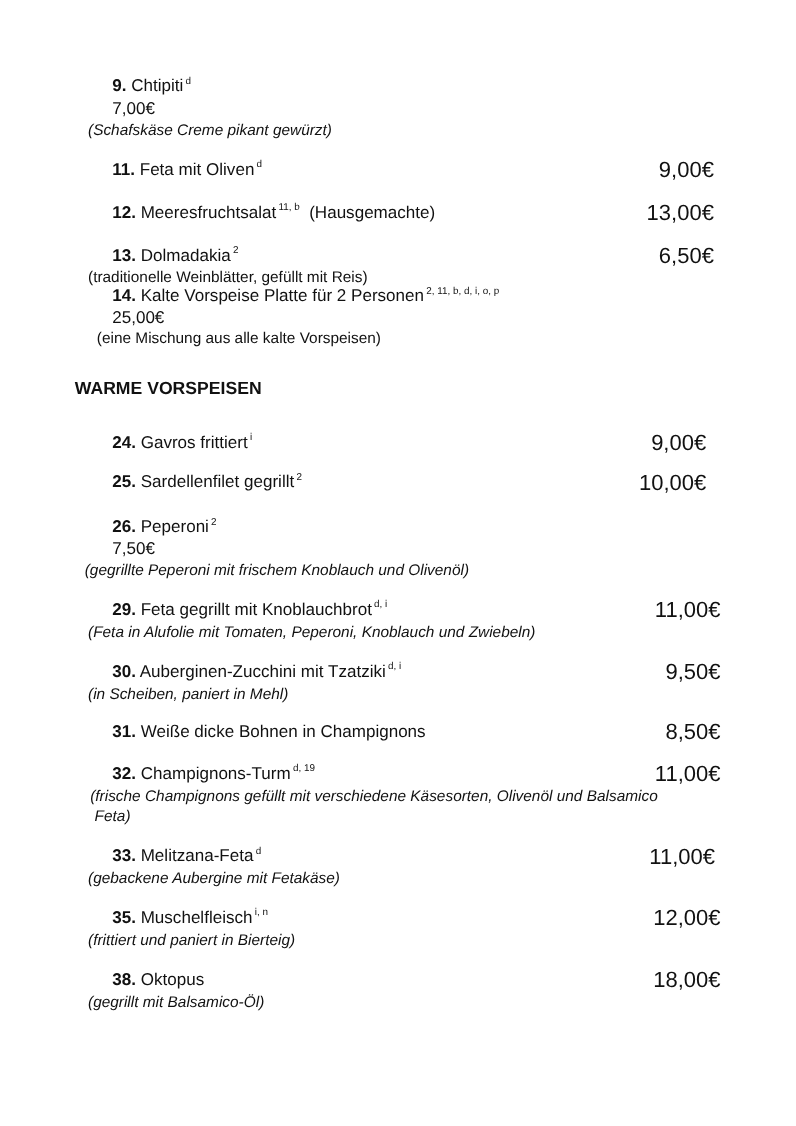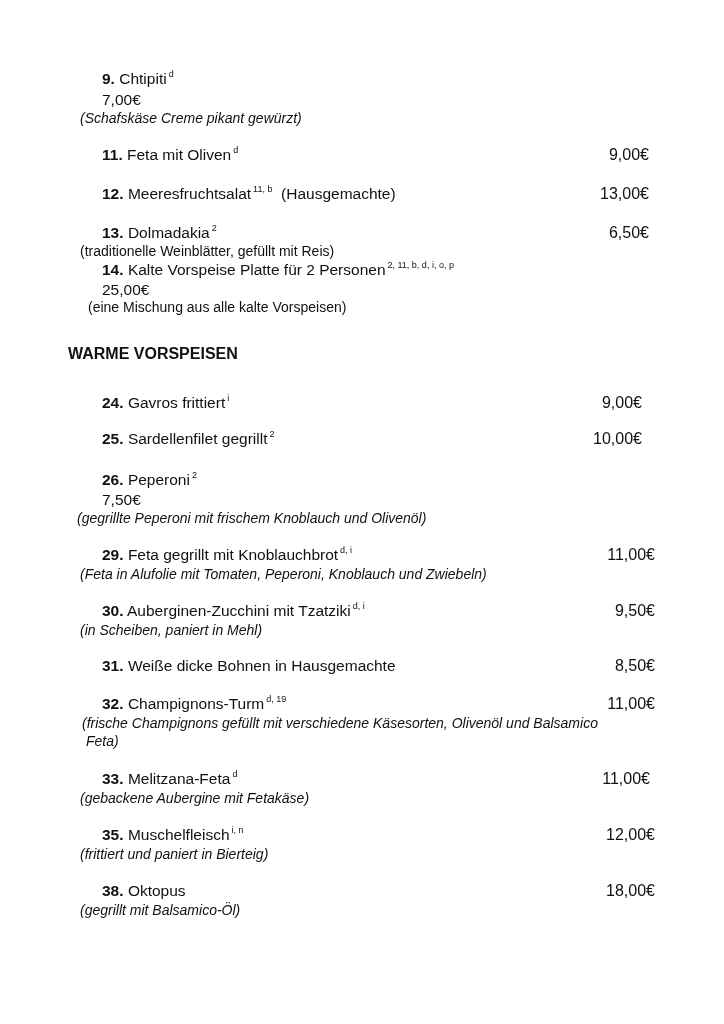--- a/index.html
+++ b/index.html
@@ -1,21 +1,21 @@
 <!DOCTYPE html>
 <html><head>
 <meta charset="utf-8">
 <style>
   html, body { margin: 0; padding: 0; background: #ffffff; }
   body { width: 724px; height: 1024px; position: relative; overflow: hidden;
          font-family: "Liberation Sans", sans-serif; color: #111; }
   .line { position: absolute; left: 58px; white-space: nowrap; font-size: 15.5px; line-height: 18px; margin-left: 44px; }
   .num { font-weight: bold; }
   sup { font-size: 9px; vertical-align: 0; position: relative; top: -7px; margin-left: 2px; }
-  .price { position: absolute; white-space: nowrap; font-size: 16px; line-height: 18px; text-align: right; }
+  .price { position: absolute; white-space: nowrap; font-size: 20px; line-height: 18px; text-align: right; }
   .desc { position: absolute; white-space: nowrap; font-size: 14px; line-height: 16px; }
   .desc.it { font-style: italic; }
   .heading { position: absolute; left: 68px; font-weight: bold; font-size: 16px; line-height: 24px; }
 </style>
 </head>
 <body>
 
 <div class="line" style="top:70px">
   <span class="num">9.</span>
   <span>Chtipiti</span><sup>d</sup>
@@ -80,21 +80,21 @@
 
 <div class="line" style="top:602px">
   <span class="num">30.</span>
   <span>Auberginen-Zucchini mit Tzatziki</span><sup>d, i</sup>
 </div>
 <div class="price" style="top:602px; right:69px">9,50€</div>
 <div class="desc it" style="top:622px; left:80px">(in Scheiben, paniert in Mehl)</div>
 
 <div class="line" style="top:657px">
   <span class="num">31.</span>
-  <span>Weiße dicke Bohnen in Hausgemachte</span>
+  <span>Weiße dicke Bohnen in Champignons</span>
 </div>
 <div class="price" style="top:657px; right:69px">8,50€</div>
 
 <div class="line" style="top:695px">
   <span class="num">32.</span>
   <span>Champignons-Turm</span><sup>d, 19</sup>
 </div>
 <div class="price" style="top:695px; right:69px">11,00€</div>
 <div class="desc it" style="top:715px; left:82px">(frische Champignons gefüllt mit verschiedene Käsesorten, Olivenöl und Balsamico</div>
 <div class="desc it" style="top:733px; left:86px">Feta)</div>

